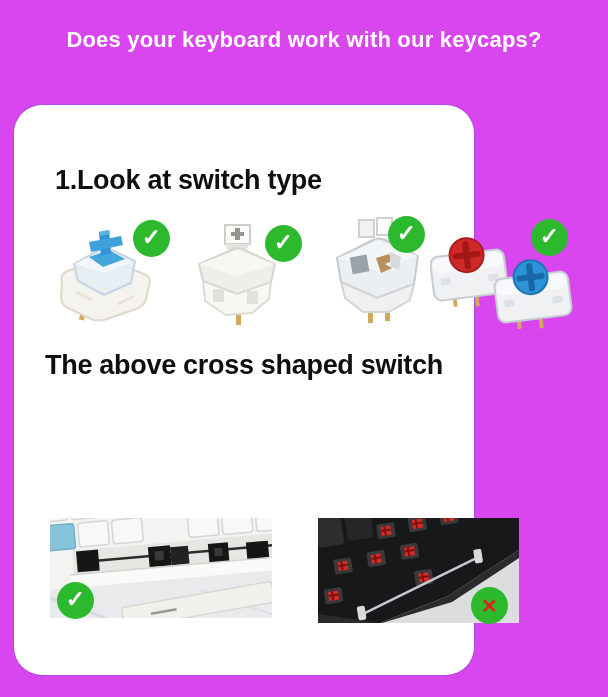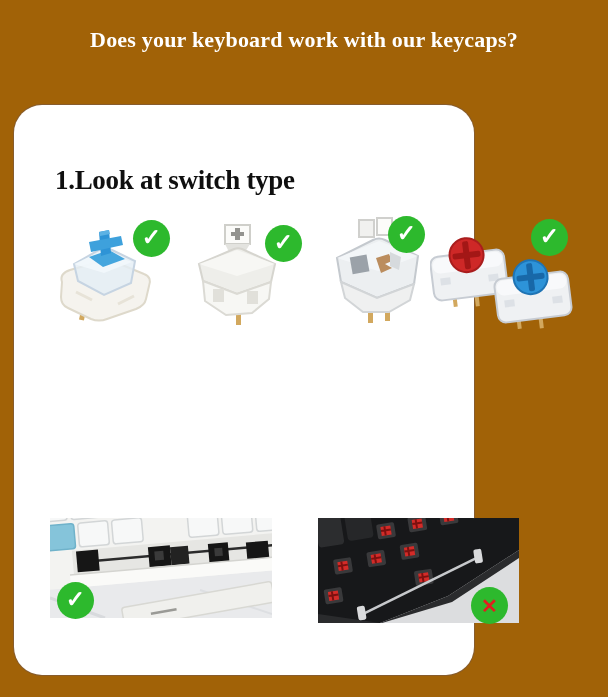--- a/index.html
+++ b/index.html
@@ -1,21 +1,21 @@
 <!DOCTYPE html>
 <html><head>
 <meta charset="utf-8">
 <style>
   html,body{margin:0;padding:0;}
   .screen{
     position:relative;
     width:608px;height:697px;
-    background:#a16207;
+    background:#d946ef;
     overflow:hidden;
-    font-family:Liberation Serif, serif;
+    font-family:Liberation Sans, sans-serif;
   }
   .header-title{
     position:absolute;top:27px;left:0;width:100%;
     text-align:center;
     color:#ffffff;
     font-size:22px;font-weight:700;letter-spacing:0.2px;
   }
   .card{
     position:absolute;left:14px;top:105px;
     width:460px;height:570px;
@@ -153,20 +153,21 @@
     <div class="badge b2">
         <span class="glyph">✓</span>
       </div>
     <div class="badge b3">
         <span class="glyph">✓</span>
       </div>
     <div class="badge b4">
         <span class="glyph">✓</span>
       </div>
 
+    <div class="caption">The above cross shaped switch</div>
 
 
     <div class="photo photo-left">
       <svg viewBox="0 0 222 100" preserveAspectRatio="none">
         <rect width="222" height="100" fill="#e9eaec"></rect>
         <path d="M0 80 L55 100" stroke="#d8dadd" stroke-width="3" fill="none"></path>
         <path d="M150 72 L222 96" stroke="#dddfe2" stroke-width="2" fill="none"></path>
         <g transform="rotate(-5 111 30)">
           <rect x="-14" y="-32" width="260" height="94" fill="#f3f3f1"></rect>
           <g fill="#f7f8f8" stroke="#d3d6d7" stroke-width="1.5">

